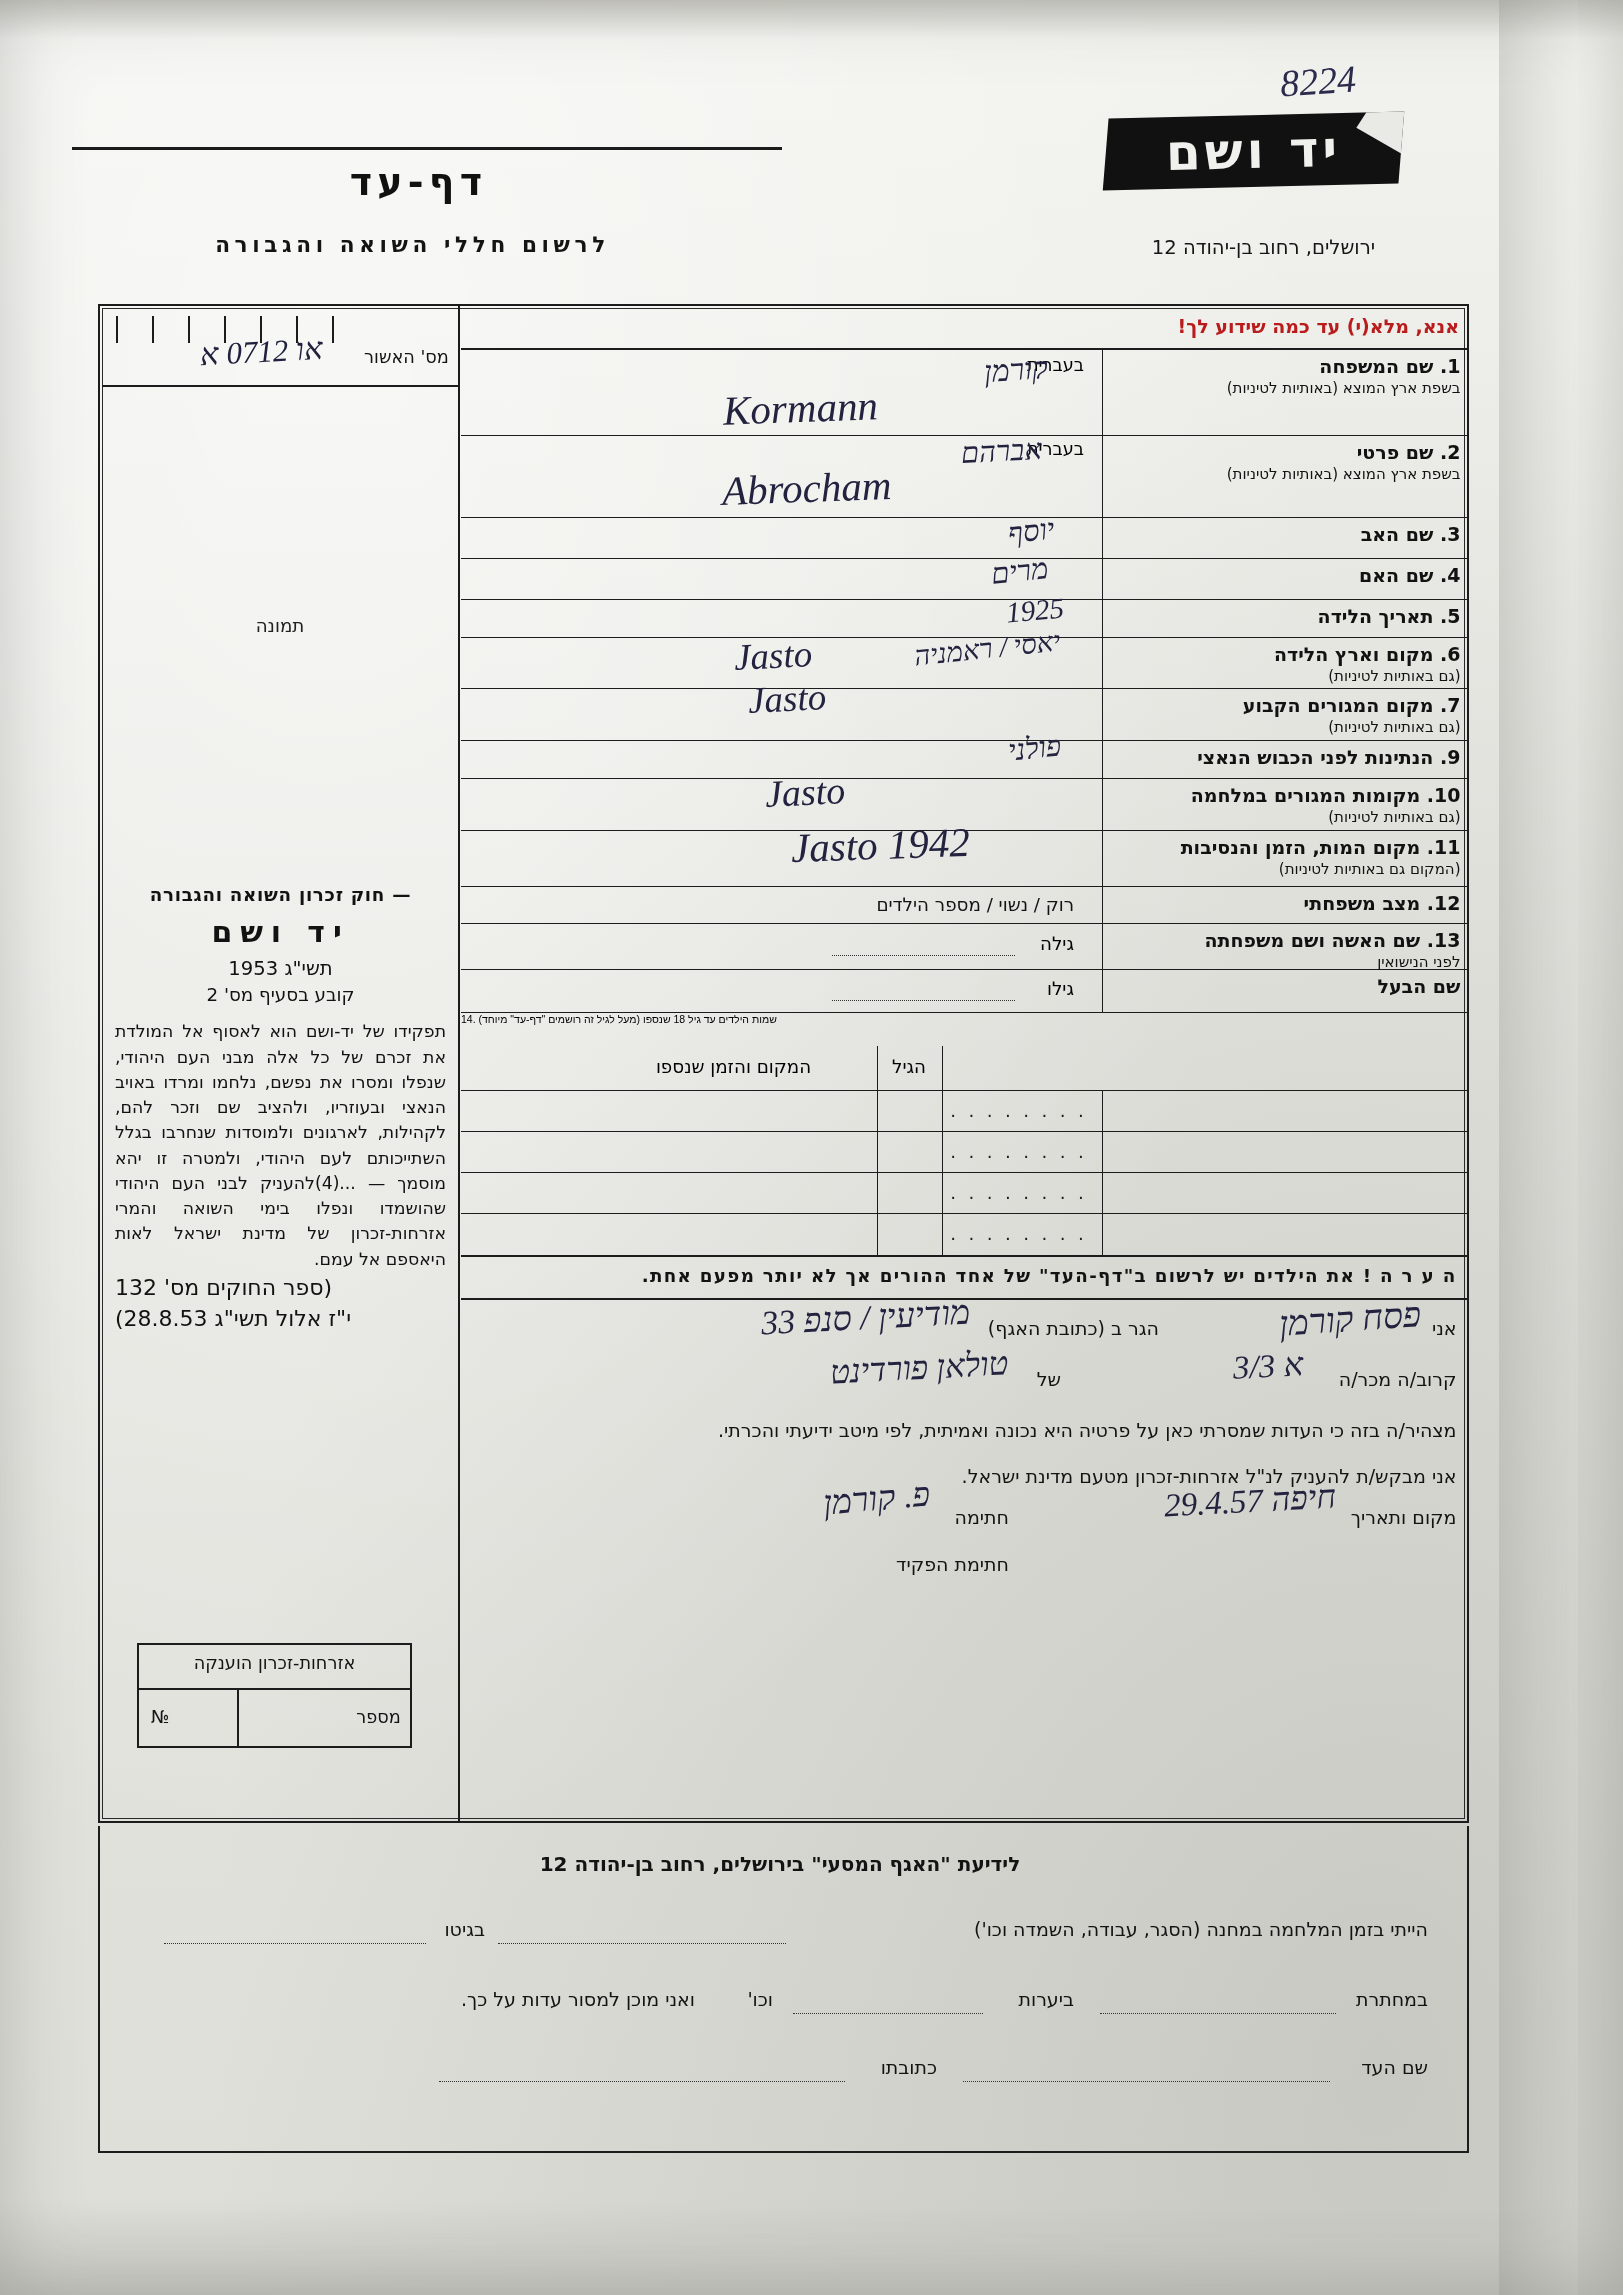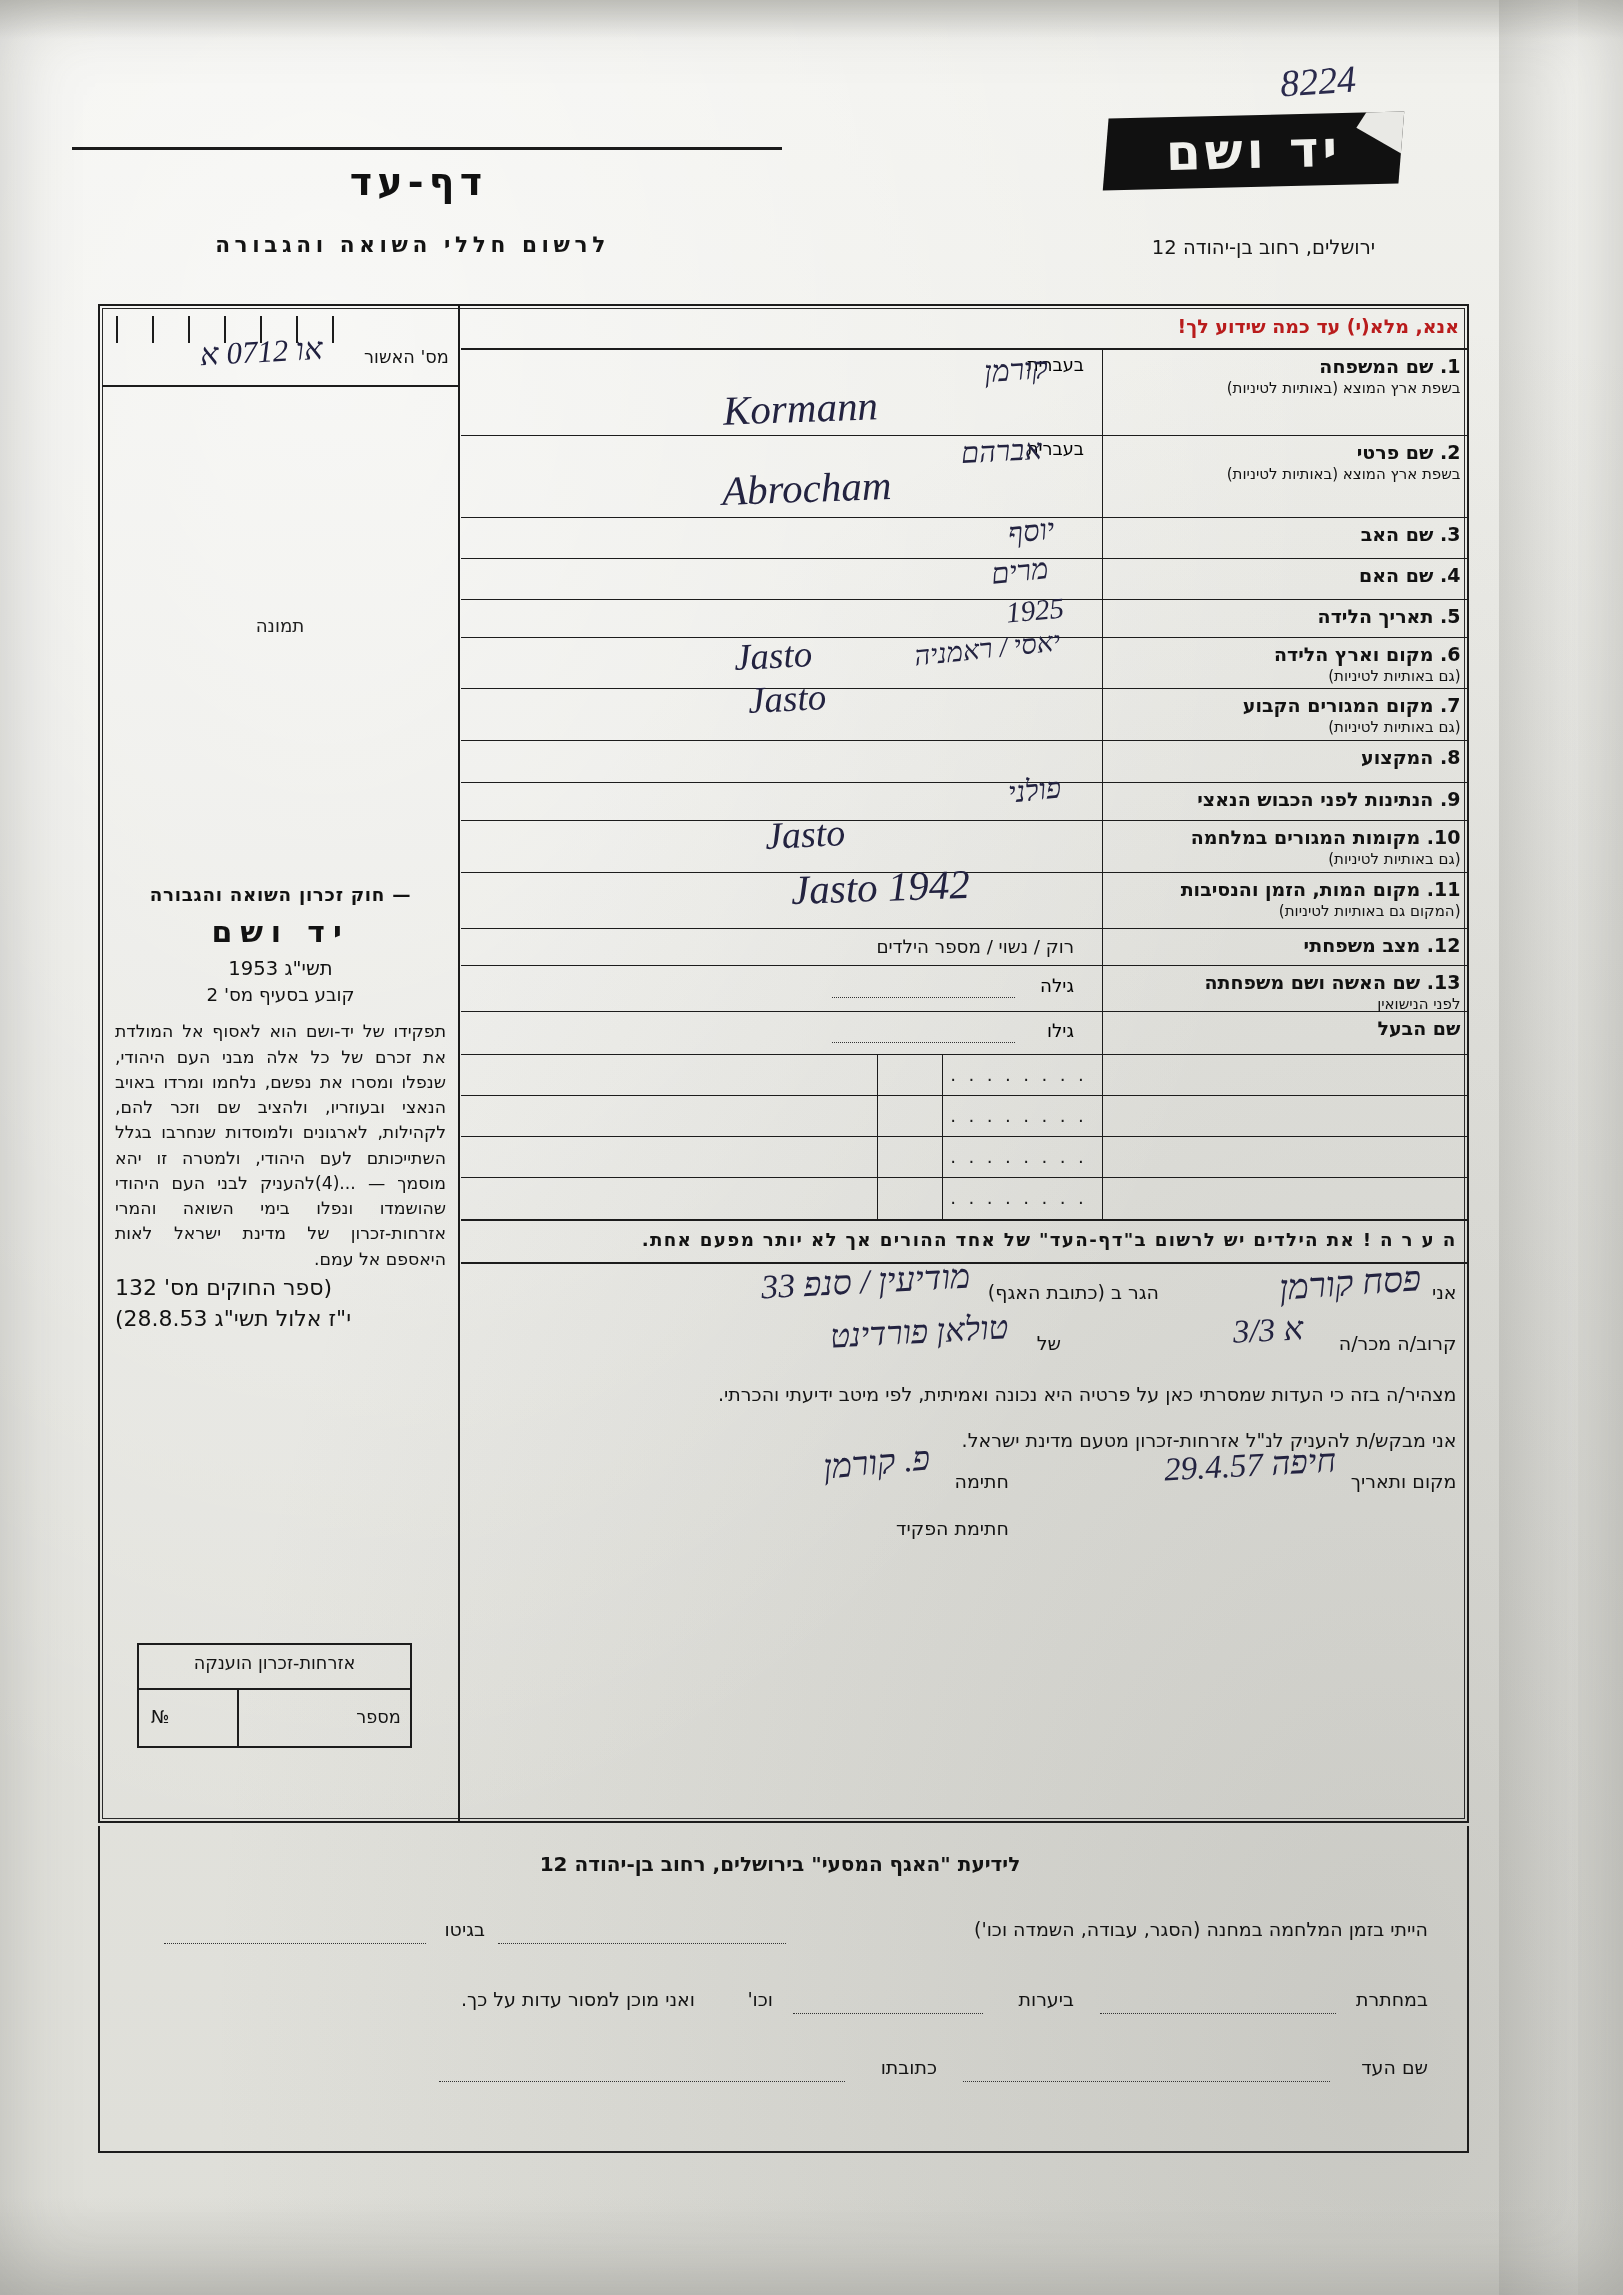--- a/index.html
+++ b/index.html
@@ -635,27 +635,20 @@
     <div class="row" style="height:52px">
       <div class="lbl-divider"></div>
       <div class="lbl">
         <span>7.</span>
         <span>מקום המגורים הקבוע</span>
         <span class="sub">(גם באותיות לטיניות)</span>
       </div>
       <div class="hand" style="right:641px;top:-11.8px;font-size:37px;transform:rotate(-3deg);">Jasto</div>
     </div>
 
-    <div class="row" style="height:42px">
-      <div class="lbl-divider"></div>
-      <div class="lbl">
-        <span>8.</span>
-        <span>המקצוע</span>
-      </div>
-    </div>
 
     <div class="row" style="height:38px">
       <div class="lbl-divider"></div>
       <div class="lbl">
         <span>9.</span>
         <span>הנתינות לפני הכבוש הנאצי</span>
       </div>
       <div class="hand" style="right:406px;top:-9.2px;font-size:29px;transform:rotate(-6deg);">פולני</div>
     </div>
 
@@ -701,20 +694,33 @@
 
     <div class="row" style="height:43px">
       <div class="lbl-divider"></div>
       <div class="lbl">
         <span>שם הבעל</span>
       </div>
       <div style="position:absolute;right:393px;top:7.9px;direction:rtl;font-size:18.3px;font-family:'DejaVu Sans',sans-serif;">גילו</div>
       <div class="dotline" style="right:452px;top:30px;width:183px;"></div>
     </div>
 
+    <div class="kids-head">
+      <div class="lbl-divider"></div>
+      <div class="lbl">
+        <span>14.</span>
+        <span>שמות הילדים עד גיל 18 שנספו</span>
+        <span class="sub">(מעל לגיל זה רושמים "דף-עד" מיוחד)</span>
+      </div>
+      <div class="kcol" style="right:524px;top:33px;bottom:0;"></div>
+      <div class="kcol" style="right:589px;top:33px;bottom:0;"></div>
+      <div style="position:absolute;right:399px;top:43px;width:118px;text-align:center;direction:rtl;font-size:18.3px;font-family:'DejaVu Sans',sans-serif;"></div>
+      <div style="position:absolute;right:530px;top:43px;width:56px;text-align:center;direction:rtl;font-size:18.3px;font-family:'DejaVu Sans',sans-serif;">הגיל</div>
+      <div style="position:absolute;right:596px;top:43px;width:275px;text-align:center;direction:rtl;font-size:18.3px;font-family:'DejaVu Sans',sans-serif;">המקום והזמן שנספו</div>
+    </div>
 
     <div class="kids-table">
       <div class="kids-row">
         <div class="kcol" style="right:364px;"></div>
         <div class="kcol" style="right:524px;"></div>
         <div class="kcol" style="right:589px;"></div>
         <div class="kids-dots">. . . . . . . .</div>
       </div>
       <div class="kids-row">
         <div class="kcol" style="right:364px;"></div>

